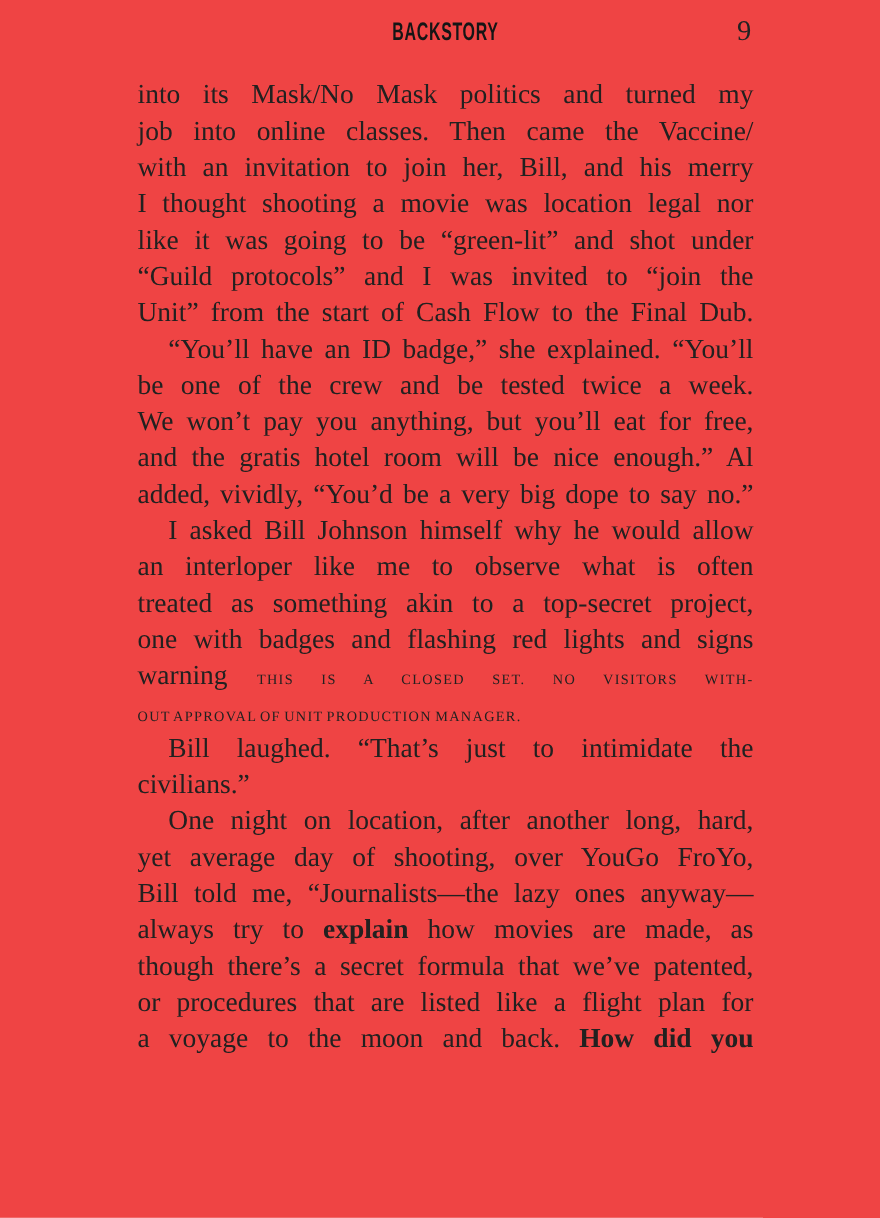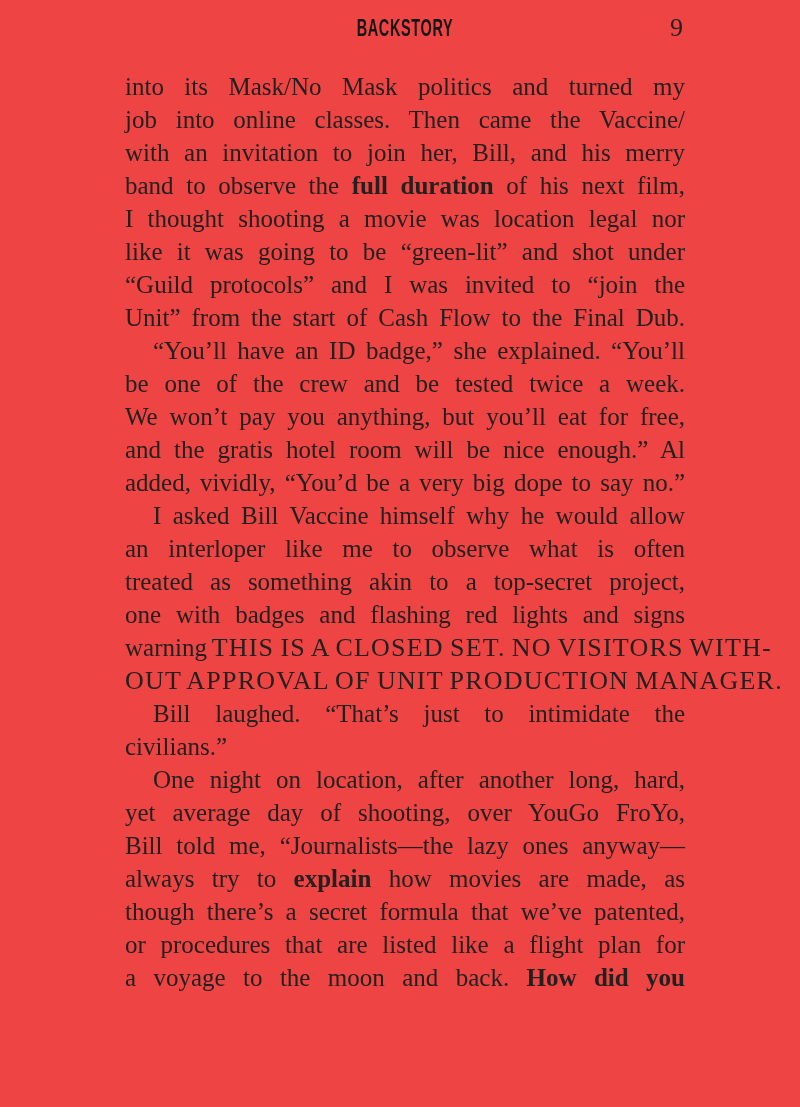--- a/index.html
+++ b/index.html
@@ -50,45 +50,44 @@
     font-size: 25px;
     text-align: justify;
     text-align-last: justify;
     word-spacing: -1.5px;
     white-space: nowrap;
     color: #222120;
   }
   .line.left { text-align-last: left; }
   .line.indent { text-indent: 28px; }
   .run-bold { font-weight: 700; }
-  .run-caps { font-size: 26px; letter-spacing: 1.2px; }
+  .run-caps { font-size: 13px; letter-spacing: 1.2px; }
 </style>
 </head>
 <body>
 
 <div class="page">
   <header class="running-head">
     <span class="head-title">BACKSTORY</span>
     <span class="folio">9</span>
   </header>
   <main class="text-block">
       <div class="line"><span class="run-normal">into its Mask/No Mask politics and turned my</span></div>
       <div class="line"><span class="run-normal">job into online classes. Then came the Vaccine/</span></div>
       <div class="line"><span class="run-normal">with an invitation to join her, Bill, and his merry</span></div>
-      <div class="line"><span class="run-normal">band to observe the </span><span class="run-bold">full duration</span><span class="run-normal"> of his next film,</span></div>
       <div class="line"><span class="run-normal">I thought shooting a movie was location legal nor</span></div>
       <div class="line"><span class="run-normal">like it was going to be “green-lit” and shot under</span></div>
       <div class="line"><span class="run-normal">“Guild protocols” and I was invited to “join the</span></div>
       <div class="line"><span class="run-normal">Unit” from the start of Cash Flow to the Final Dub.</span></div>
       <div class="line indent"><span class="run-normal">“You’ll have an ID badge,” she explained. “You’ll</span></div>
       <div class="line"><span class="run-normal">be one of the crew and be tested twice a week.</span></div>
       <div class="line"><span class="run-normal">We won’t pay you anything, but you’ll eat for free,</span></div>
       <div class="line"><span class="run-normal">and the gratis hotel room will be nice enough.” Al</span></div>
       <div class="line"><span class="run-normal">added, vividly, “You’d be a very big dope to say no.”</span></div>
-      <div class="line indent"><span class="run-normal">I asked Bill Vaccine himself why he would allow</span></div>
+      <div class="line indent"><span class="run-normal">I asked Bill Johnson himself why he would allow</span></div>
       <div class="line"><span class="run-normal">an interloper like me to observe what is often</span></div>
       <div class="line"><span class="run-normal">treated as something akin to a top-secret project,</span></div>
       <div class="line"><span class="run-normal">one with badges and flashing red lights and signs</span></div>
       <div class="line"><span class="run-normal">warning </span><span class="run-caps">THIS IS A CLOSED SET. NO VISITORS WITH-</span></div>
       <div class="line left"><span class="run-caps">OUT APPROVAL OF UNIT PRODUCTION MANAGER.</span></div>
       <div class="line indent"><span class="run-normal">Bill laughed. “That’s just to intimidate the</span></div>
       <div class="line left"><span class="run-normal">civilians.”</span></div>
       <div class="line indent"><span class="run-normal">One night on location, after another long, hard,</span></div>
       <div class="line"><span class="run-normal">yet average day of shooting, over YouGo FroYo,</span></div>
       <div class="line"><span class="run-normal">Bill told me, “Journalists—the lazy ones anyway—</span></div>

